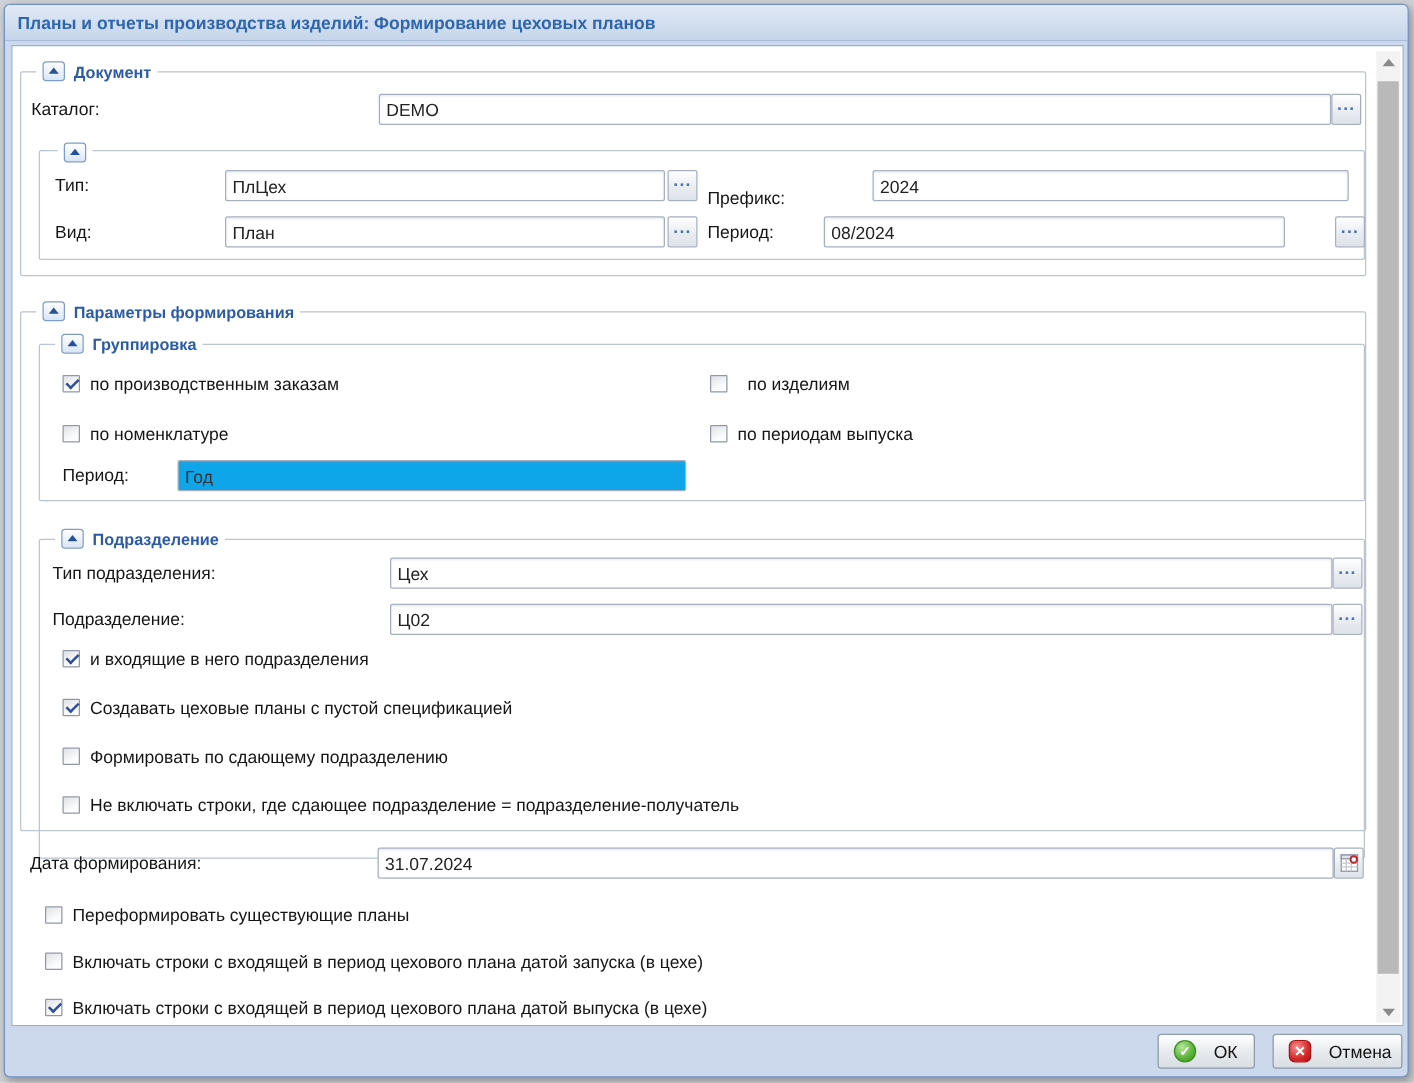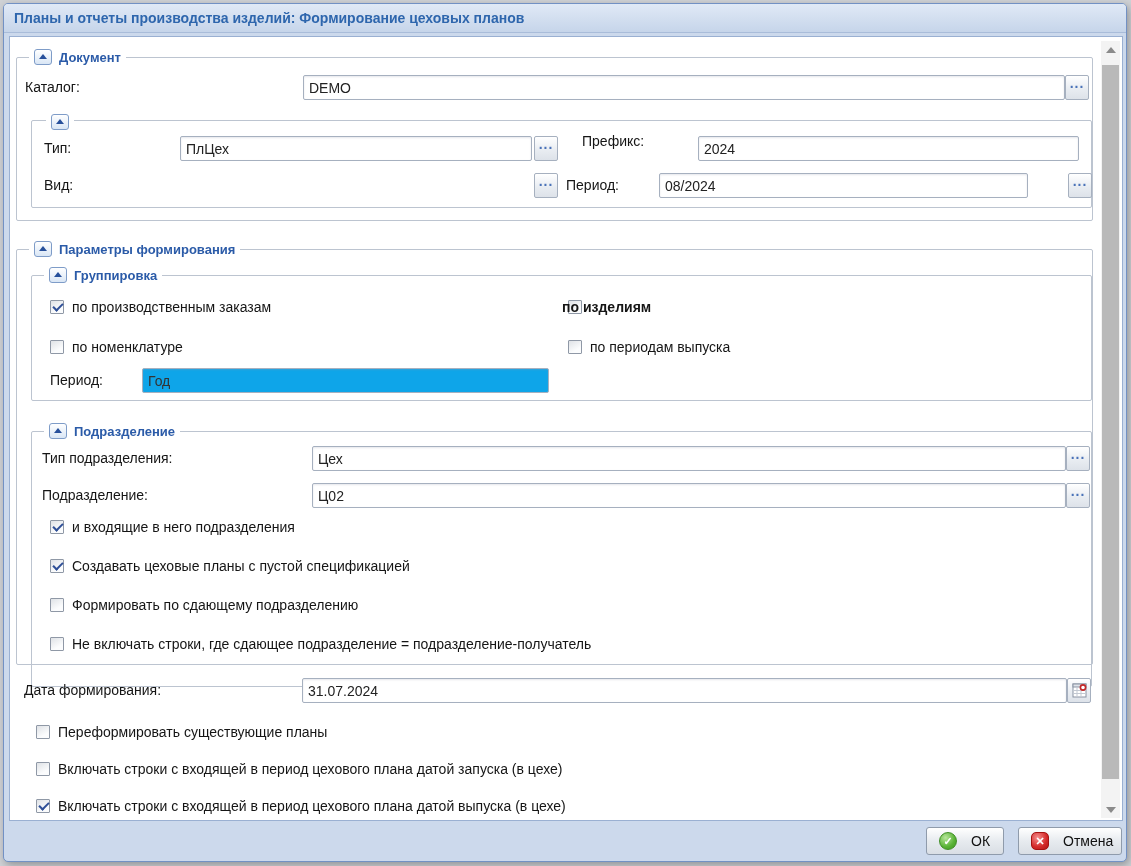--- a/index.html
+++ b/index.html
@@ -110,24 +110,25 @@
           <span class="collapse">
               <span></span>
             </span>
         </div>
 
         <span class="lbl" style="left:12px; top:15px;">Тип:</span>
         <input class="inp" style="left: 148px; top: 15px; width: 352px;" value="ПлЦех">
         <span class="sqbtn dots" style="left:502px; top:15px;">
             <span></span>
           </span>
-        <span class="lbl" style="left:534px; top:8px;margin-left:16px;">Префикс:</span>
+        <span class="lbl" style="left:534px; top:25px;">Префикс:</span>
         <input class="inp" style="left: 666px; top: 15px; width: 381px;" value="2024">
 
         <span class="lbl" style="left:12px; top:52px;">Вид:</span>
+        <input class="inp" style="left: 148px; top: 52px; width: 352px;" value="План">
         <span class="sqbtn dots" style="left:502px; top:52px;">
             <span></span>
           </span>
         <span class="lbl" style="left:534px; top:52px;">Период:</span>
         <input class="inp" style="left: 627px; top: 52px; width: 369px;" value="08/2024">
         <span class="sqbtn dots" style="left:1036px; top:52px;">
             <span></span>
           </span>
       </div>
     </div>
@@ -144,21 +145,21 @@
         <div class="legend">
           <span class="collapse">
               <span></span>
             </span>
           <span class="txt">Группировка</span>
         </div>
 
         <span class="cb checked" style="left:18px; top:24px;"></span>
         <span class="cbl" style="left:40px; top:21px;">по производственным заказам</span>
         <span class="cb" style="left:536px; top:24px;"></span>
-        <span class="cbl" style="left:530px; top:21px;font-weight:bold;">по изделиям</span>
+        <span class="cbl" style="left:566px; top:21px;">по изделиям</span>
 
         <span class="cb" style="left:18px; top:64px;"></span>
         <span class="cbl" style="left:40px; top:61px;">по номенклатуре</span>
         <span class="cb" style="left:536px; top:64px;"></span>
         <span class="cbl" style="left:558px; top:61px;">по периодам выпуска</span>
 
         <span class="lbl" style="left:18px; top:92px;">Период:</span>
         <input class="inp disabled" style="left: 110px; top: 92px; width: 407px;" value="Год">
       </div>
 

